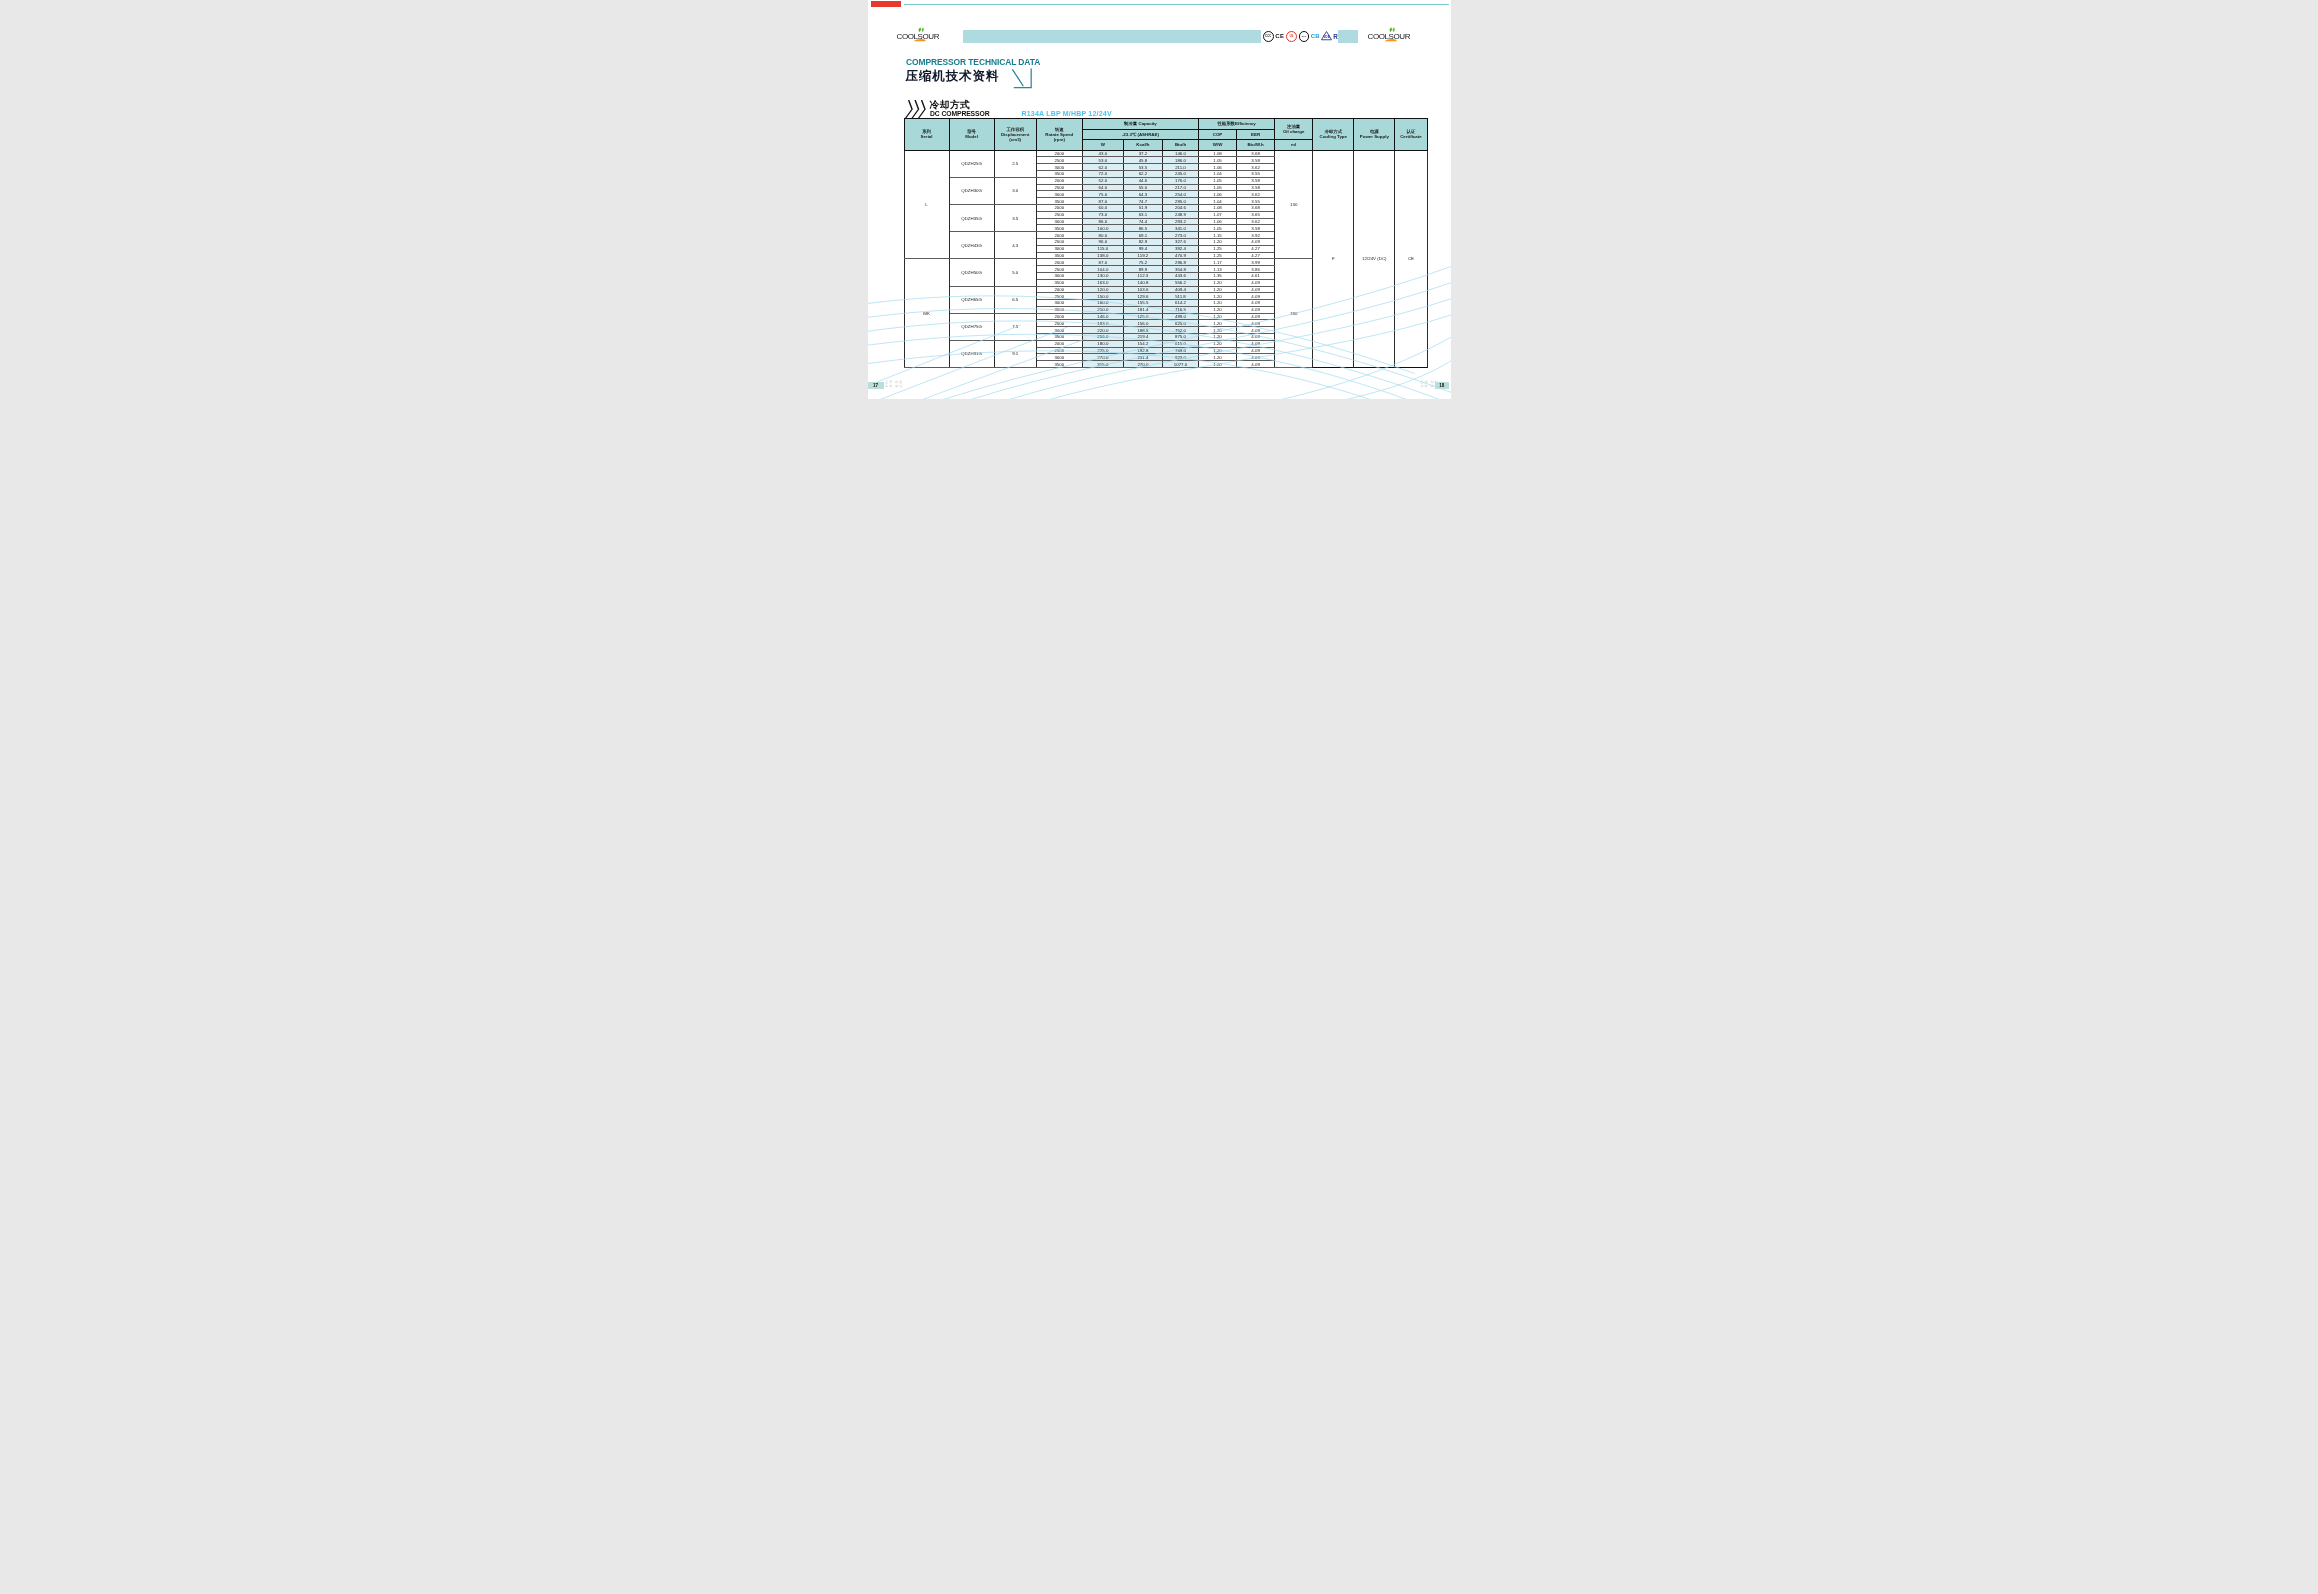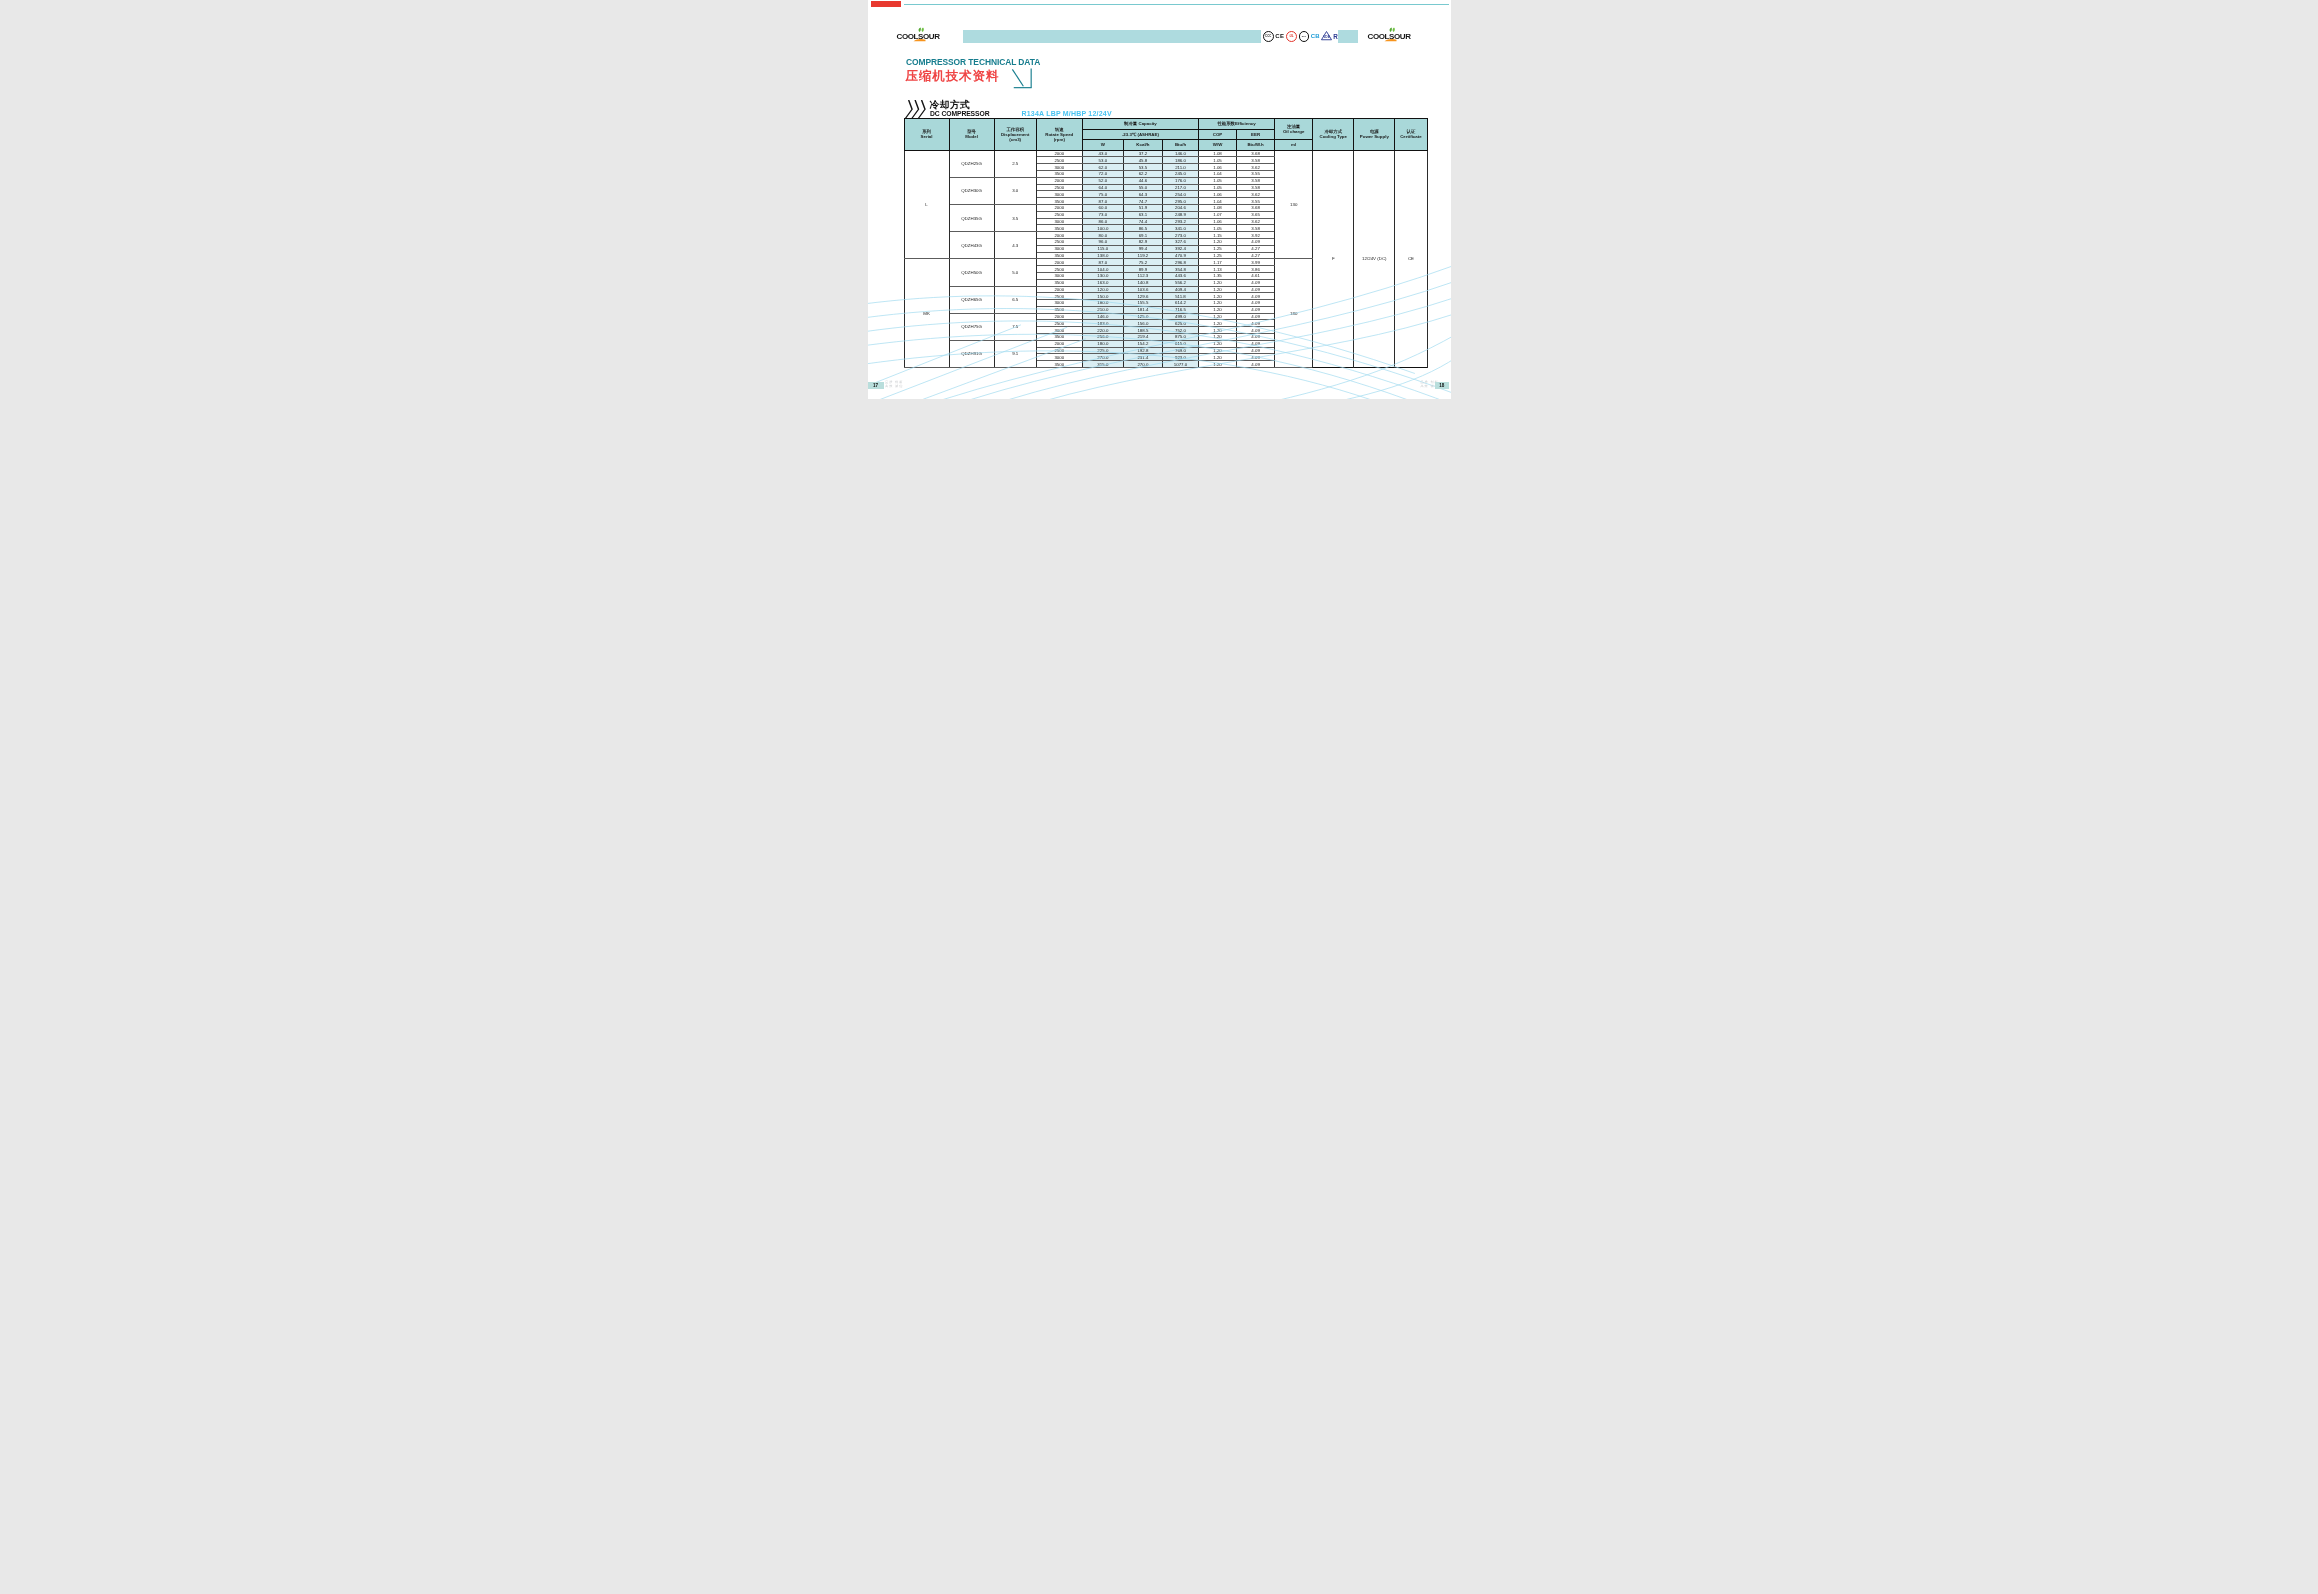--- a/index.html
+++ b/index.html
@@ -3,38 +3,38 @@
 <meta charset="utf-8">
 <style>
   html,body{margin:0;padding:0;background:#e8e8e8;}
   .page{position:relative;width:583px;height:399px;background:#ffffff;margin:0 auto;
         font-family:"Liberation Sans",sans-serif;overflow:hidden;color:#1a1a1a;}
   
   .corner-red{position:absolute;left:3.7px;top:0.9px;width:30px;height:6px;background:#E8392F;}
   .top-rule{position:absolute;left:36px;top:3.7px;width:545px;height:0.9px;background:#79C9CF;}
   
   .logo{position:absolute;width:56px;height:12.5px;}
-  .logo .logo-text{position:absolute;left:0;top:1.9px;font-size:8px;font-weight:700;
+  .logo .logo-text{position:absolute;left:0;top:1.9px;font-size:8px;font-weight:400;
         letter-spacing:-0.4px;color:#161616;white-space:nowrap;}
   .logo svg.leaf{position:absolute;left:20.4px;top:-2.8px;}
   .logo svg.swoosh{position:absolute;left:16.7px;top:8px;}
   .teal-bar{position:absolute;left:95px;top:30px;width:298px;height:12.5px;background:#AEDBDF;}
   .teal-square{position:absolute;left:470px;top:30px;width:20.4px;height:12.5px;background:#AEDBDF;}
   .certs{position:absolute;left:395px;top:30px;height:12.5px;display:flex;align-items:center;gap:1.4px;}
   .badge{display:inline-flex;align-items:center;justify-content:center;flex:none;}
   .b-circle{width:9.3px;height:9.3px;border:0.9px solid #111;border-radius:50%;font-size:2.8px;font-weight:800;}
   .b-ce{font-size:6px;font-weight:800;letter-spacing:0.5px;color:#111;}
   .b-ul{width:9.3px;height:9.3px;border:0.9px solid #E3342B;border-radius:50%;color:#E3342B;font-size:3.2px;font-weight:800;font-style:italic;}
   .b-etl{width:8.8px;height:8.8px;border:0.9px solid #111;border-radius:50%;font-size:2.3px;font-weight:800;}
   .b-cb{font-size:6px;font-weight:800;color:#1E9CD7;}
   .b-rohs{font-size:6.3px;font-weight:800;color:#2B3990;letter-spacing:-0.1px;}
   
   .title-en{position:absolute;left:38px;top:57px;font-size:8.8px;font-weight:600;color:#177D8E;
         letter-spacing:-0.1px;transform:scaleX(0.96);transform-origin:left;}
-  .title-cn{position:absolute;left:38px;top:68px;font-size:12.5px;font-weight:800;color:#ef4444;letter-spacing:0.9px;}
+  .title-cn{position:absolute;left:38px;top:68px;font-size:12.5px;font-weight:800;color:#0f172a;letter-spacing:0.9px;}
   .title-arrow{position:absolute;left:143px;top:67px;}
   
   .chevrons{position:absolute;left:36px;top:100px;}
   .sec-cn{position:absolute;left:62px;top:99px;font-size:9.7px;font-weight:800;color:#111;letter-spacing:0.5px;}
   .sec-en{position:absolute;left:62px;top:110px;font-size:7px;font-weight:700;color:#111;
         letter-spacing:-0.1px;transform:scaleX(0.97);transform-origin:left;}
   .sec-spec{position:absolute;left:154px;top:110px;font-size:7px;font-weight:800;color:#49C3F0;letter-spacing:0.2px;}
   
   .tbl-wrap{position:absolute;left:36px;top:118px;}
   table{border-collapse:collapse;table-layout:fixed;width:524px;border:0.9px solid #111;}

